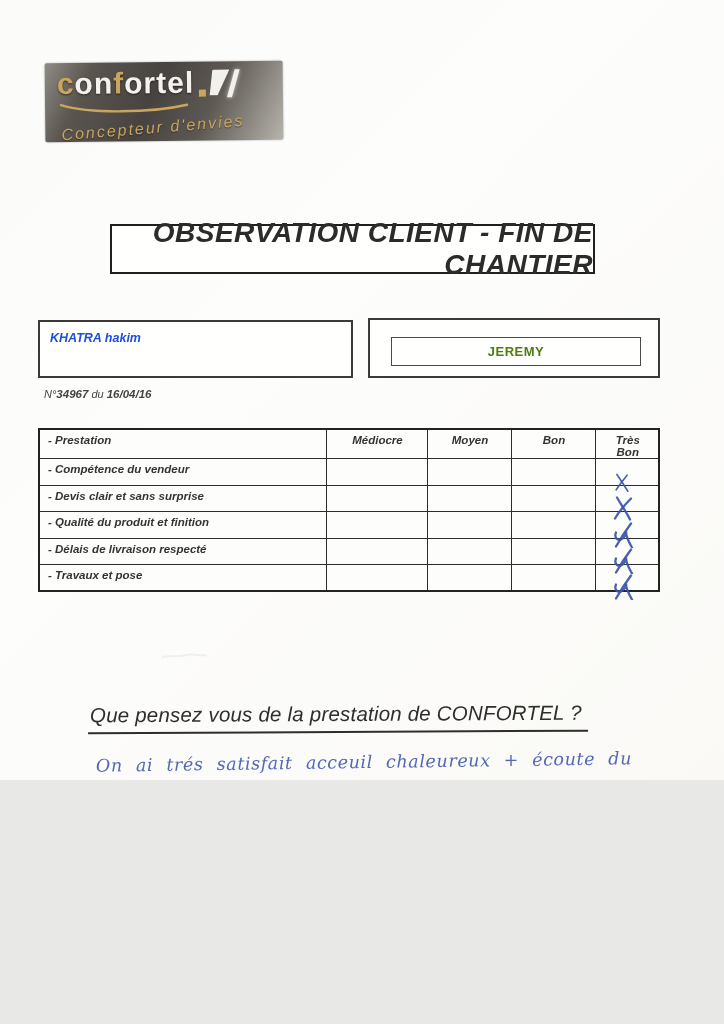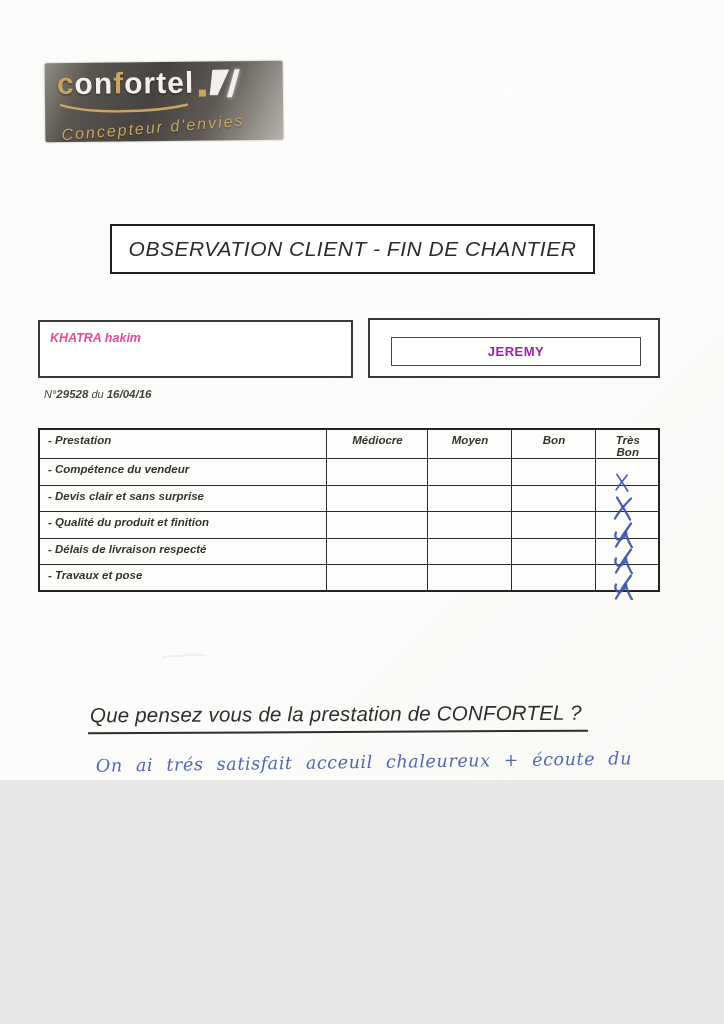--- a/index.html
+++ b/index.html
@@ -36,36 +36,36 @@
     position:absolute; left:16px; bottom:4px; color:#c9a55f; font-style:italic;
     font-size:16px; letter-spacing:2px; transform:rotate(-4deg); white-space:nowrap;
     text-shadow:0 1px 1px rgba(0,0,0,.4);
   }
   
   .title-box{
     position:absolute; left:110px; top:224px; width:481px; height:46px;
     border:2.5px solid #1f1f1d; background:#fffffe;
     display:flex; align-items:center; justify-content:center;
   }
-  .title-box span{font-size:21px; font-weight:normal; font-style:italic; letter-spacing:.5px;}
+  .title-box span{font-size:28px; font-weight:bold; font-style:italic; letter-spacing:.5px;text-align:right;}
   
   .client-box{
     position:absolute; left:38px; top:320px; width:315px; height:58px;
     border:2px solid #3a3a38; background:#fffffe; box-sizing:border-box; padding:6px 10px;
   }
-  .client-box span{font-size:12.5px; font-weight:bold; font-style:italic; color:#ec4899;margin-top:16px;}
+  .client-box span{font-size:12.5px; font-weight:bold; font-style:italic; color:#1d4ed8;margin-top:16px;}
   .advisor-box{
     position:absolute; left:368px; top:318px; width:292px; height:60px;
     border:2px solid #3a3a38; background:#fffffe; box-sizing:border-box;
   }
   .advisor-inner{
     position:absolute; left:21px; top:17px; width:248px; height:27px;
     border:1.5px solid #4a4a48; display:flex; align-items:center; justify-content:center;
   }
-  .advisor-inner span{font-size:13px; font-weight:bold; letter-spacing:.5px; color:#a21caf;}
+  .advisor-inner span{font-size:13px; font-weight:bold; letter-spacing:.5px; color:#4d7c0f;}
   
   .reference{position:absolute; left:44px; top:388px; font-size:11px; font-style:italic; color:#44443f;}
   .reference b{font-size:11.5px;}
   
   .survey{position:absolute; left:38px; top:428px; border-collapse:collapse;}
   .survey td{
     border:1.5px solid #2c2c2a; box-sizing:border-box; position:relative;
     font-size:11.5px; font-weight:bold; font-style:italic; color:#33332f;
     vertical-align:top; padding:4px 6px 0 8px; background:#fdfdfb;
   }
@@ -130,21 +130,21 @@
 
   <div class="client-box">
     <span>KHATRA hakim</span>
   </div>
   <div class="advisor-box">
     <div class="advisor-inner">
       <span>JEREMY</span>
     </div>
   </div>
 
-  <div class="reference"><span>N°</span><b>29528</b>&nbsp;<span>du</span>&nbsp;<b>16/04/16</b></div>
+  <div class="reference"><span>N°</span><b>34967</b>&nbsp;<span>du</span>&nbsp;<b>16/04/16</b></div>
 
   <table class="survey">
     <tbody>
         <tr class="hdr">
       <td class="c0">- Prestation</td>
       <td class="c1">Médiocre</td>
       <td class="c2">Moyen</td>
       <td class="c3">Bon</td>
       <td class="c4">Très Bon</td>
     </tr>

